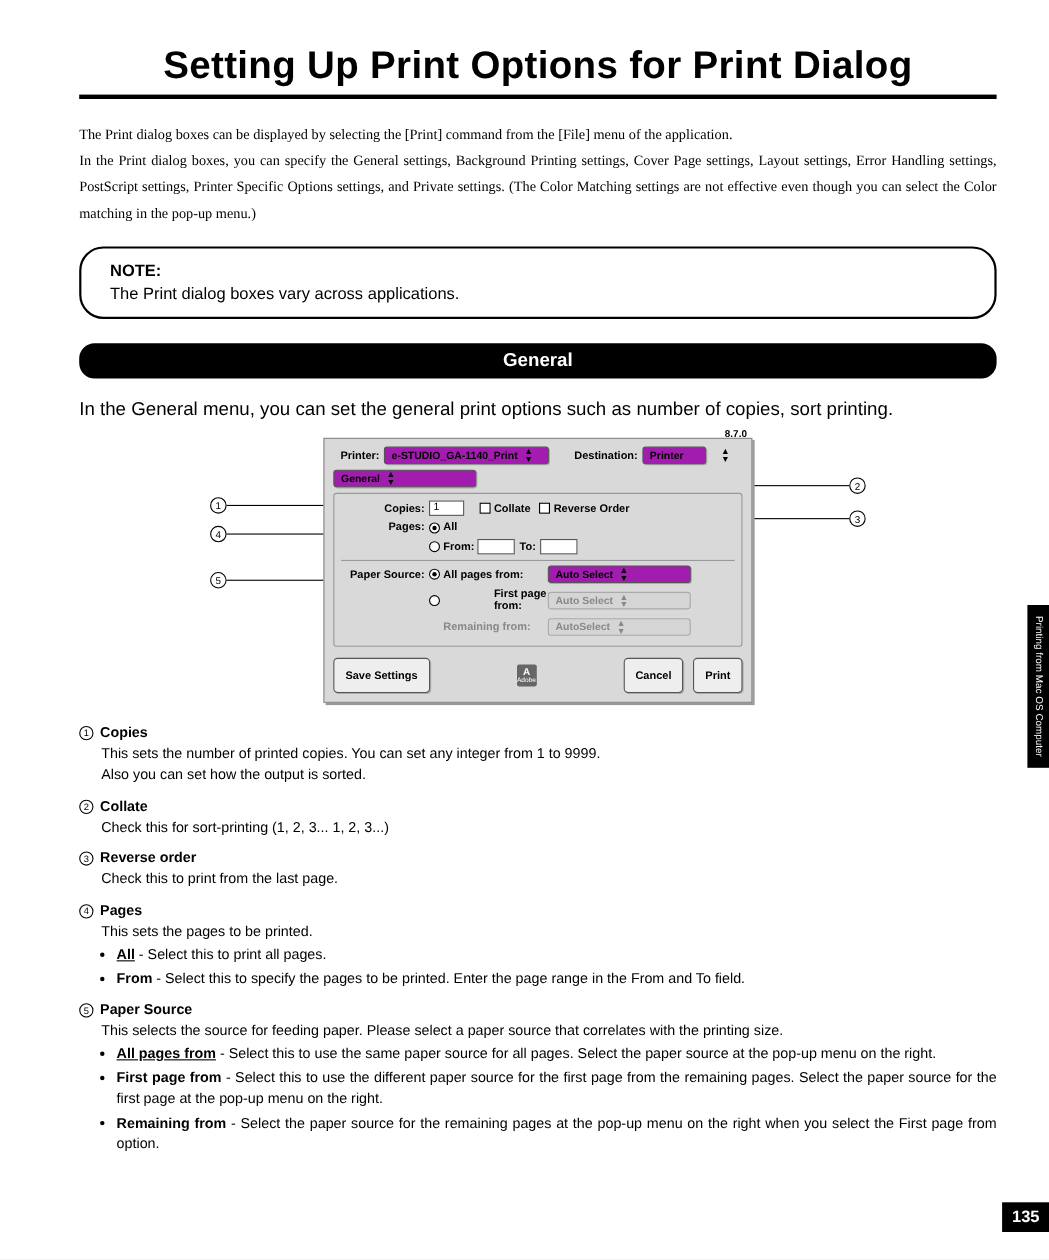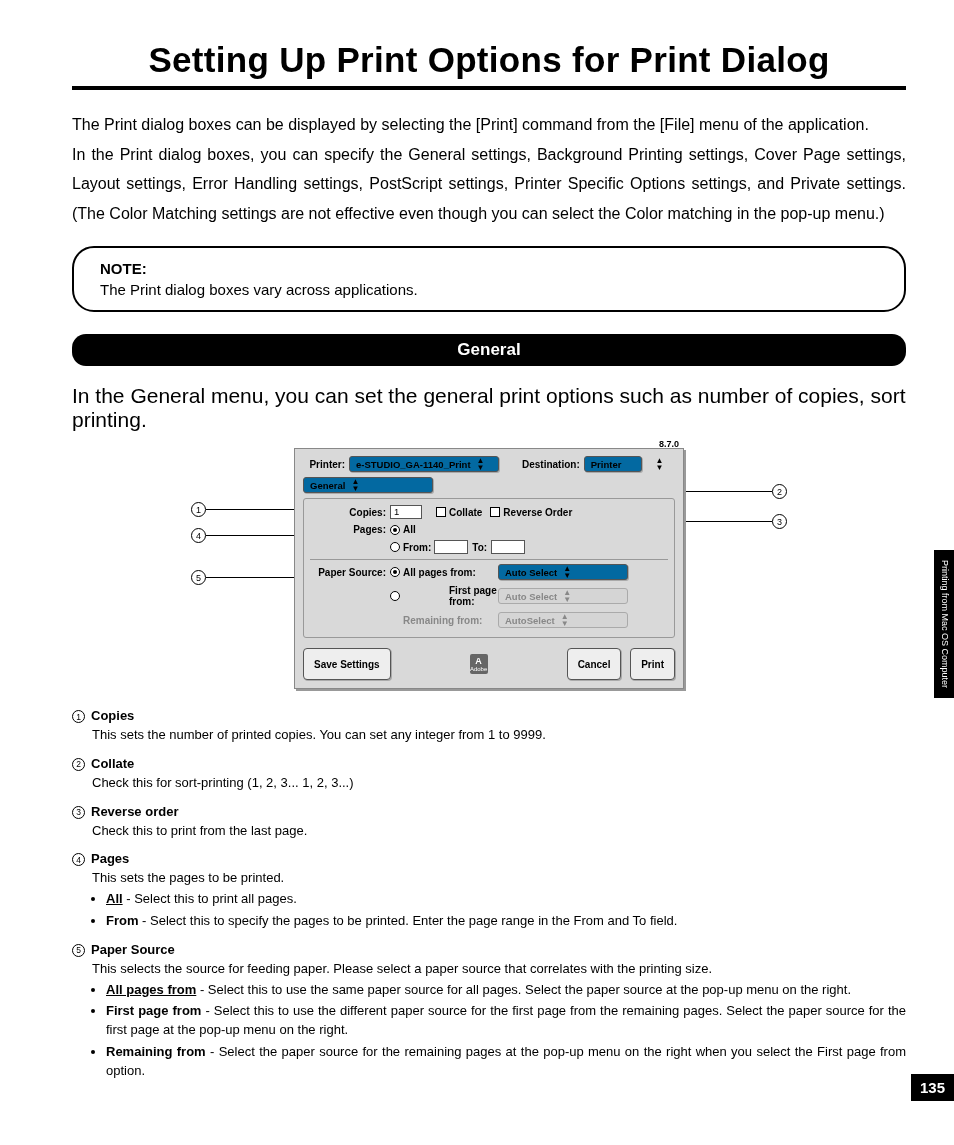--- a/index.html
+++ b/index.html
@@ -19,44 +19,45 @@
   }
   .page-title {
     font-size: 35px;
     font-weight: bold;
     text-align: center;
     margin: 0 0 6px 0;
     letter-spacing: 0.3px;
   }
   .title-rule { border: none; border-top: 4px solid #000; margin: 0 0 20px 0; }
   .intro p {
-    font-size: 16px;
+    font-size: 13px;
     line-height: 1.85;
     margin: 0;
     text-align: justify;
+    font-family: Liberation Serif, serif;
   }
   .note-box {
     border: 2px solid #000;
     border-radius: 22px;
     padding: 12px 26px;
     margin: 18px 0 22px 0;
   }
   .note-label { font-weight: bold; font-size: 15px; }
   .note-text { font-size: 15px; margin-top: 4px; }
   .section-bar {
     background: #000;
     color: #fff;
     font-weight: bold;
     text-align: center;
     border-radius: 14px;
     padding: 6px 0;
     font-size: 17px;
     margin: 0 0 18px 0;
   }
-  .section-intro { font-size: 21px; margin: 0 0 16px 0; }
+  .section-intro { font-size: 17px; margin: 0 0 16px 0; }
 
   
   .dialog-wrap {
     position: relative;
     width: 560px;
     margin: 0 auto 18px auto;
   }
   .dialog {
     position: relative;
     width: 390px;
@@ -64,21 +65,21 @@
     background: #d9d9d9;
     border: 1px solid #888;
     box-shadow: 2px 2px 0 #999;
     font-size: 10px;
     padding: 7px 8px 8px 8px;
   }
   .dlg-row { display: flex; align-items: center; margin-bottom: 5px; }
   .dlg-label { font-weight: bold; text-align: right; padding-right: 4px; }
   .popup {
     display: inline-flex; align-items: center;
-    background: #0369a1; border: 1px solid #555;
+    background: #a21caf; border: 1px solid #555;
     border-radius: 3px; height: 16px; padding: 0 4px 0 6px;
     box-shadow: 1px 1px 0 #aaa; font-weight: bold;
     font-size: 9.5px;
   }
   .popup.disabled { background:#d5d5d5; color:#888; border-color:#aaa; box-shadow:none; }
   .popup .arrows { margin-left:6px; font-size:8px; line-height:7px; display:flex; flex-direction:column; }
   .textfield {
     background:#fff; border:1px solid #555; height:14px;
     display:inline-block; font-size:9.5px; padding:0 3px;
   }
@@ -132,21 +133,21 @@
   .uline { text-decoration: underline; font-weight:bold; }
 
   
   .side-tab {
     position:absolute; right:0; top:550px;
     background:#000; color:#fff; font-size:9px;
     padding:10px 4px; writing-mode:vertical-rl;
     text-align:center; line-height:1.3;
   }
   .page-num-box {
-    position:absolute; right:0; bottom:44px;
+    position:absolute; right:0; bottom:25px;
     background:#000; color:#fff; font-weight:bold;
     font-size:15px; padding:5px 9px;
   }
 </style>
 </head>
 <body>
 
 <div class="page">
 
   <h1 class="page-title">Setting Up Print Options for Print Dialog</h1>
@@ -293,20 +294,21 @@
   </div>
 
   <div class="defs" id="defs-container">
       <div class="def-item">
         <div class="def-head">
           <span class="def-num">1</span>
           <span class="def-title">Copies</span>
         </div>
         <div class="def-body">
           <div>This sets the number of printed copies.  You can set any integer from 1 to 9999.</div>
+          <div>Also you can set how the output is sorted.</div>
         </div>
       </div>
       <div class="def-item">
         <div class="def-head">
           <span class="def-num">2</span>
           <span class="def-title">Collate</span>
         </div>
         <div class="def-body">
           <div>Check this for sort-printing (1, 2, 3... 1, 2, 3...)</div>
         </div>

